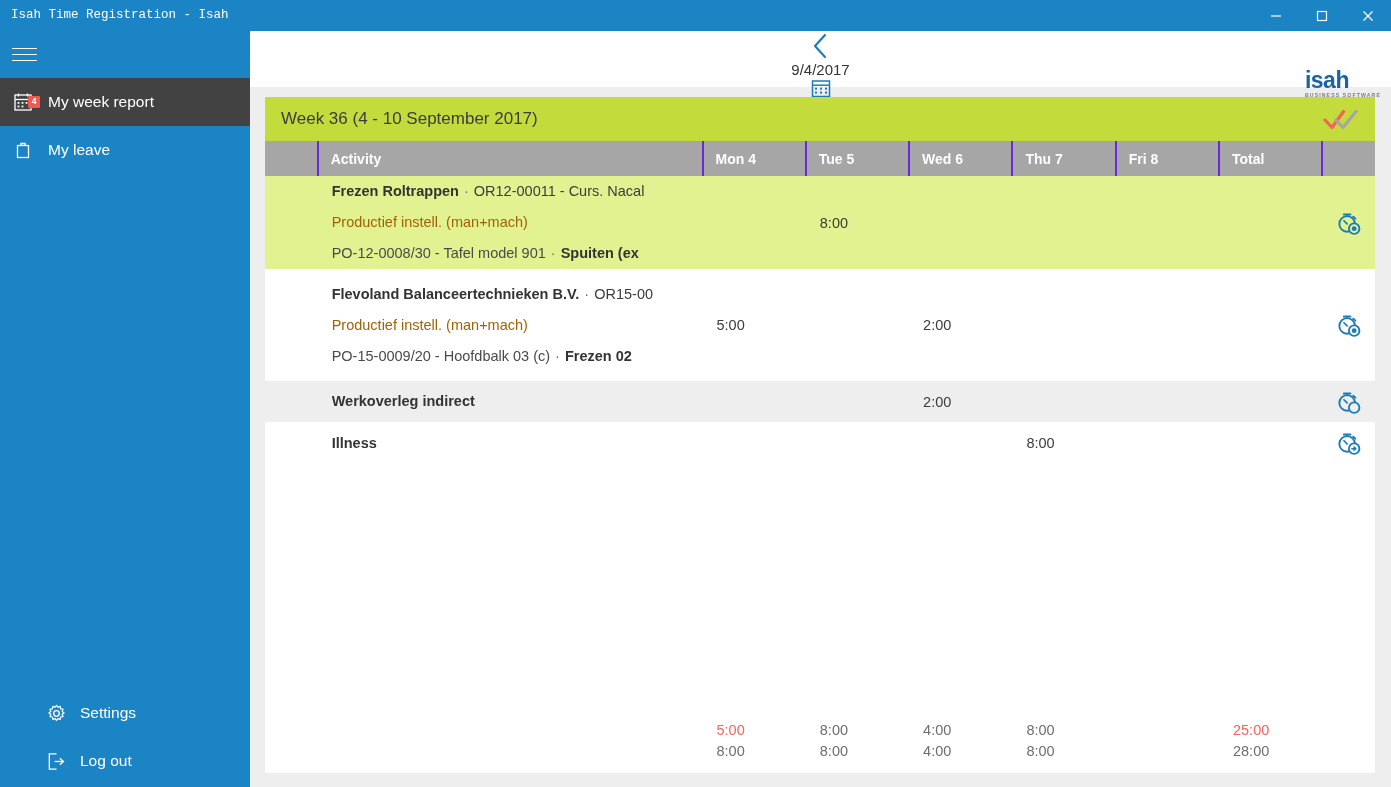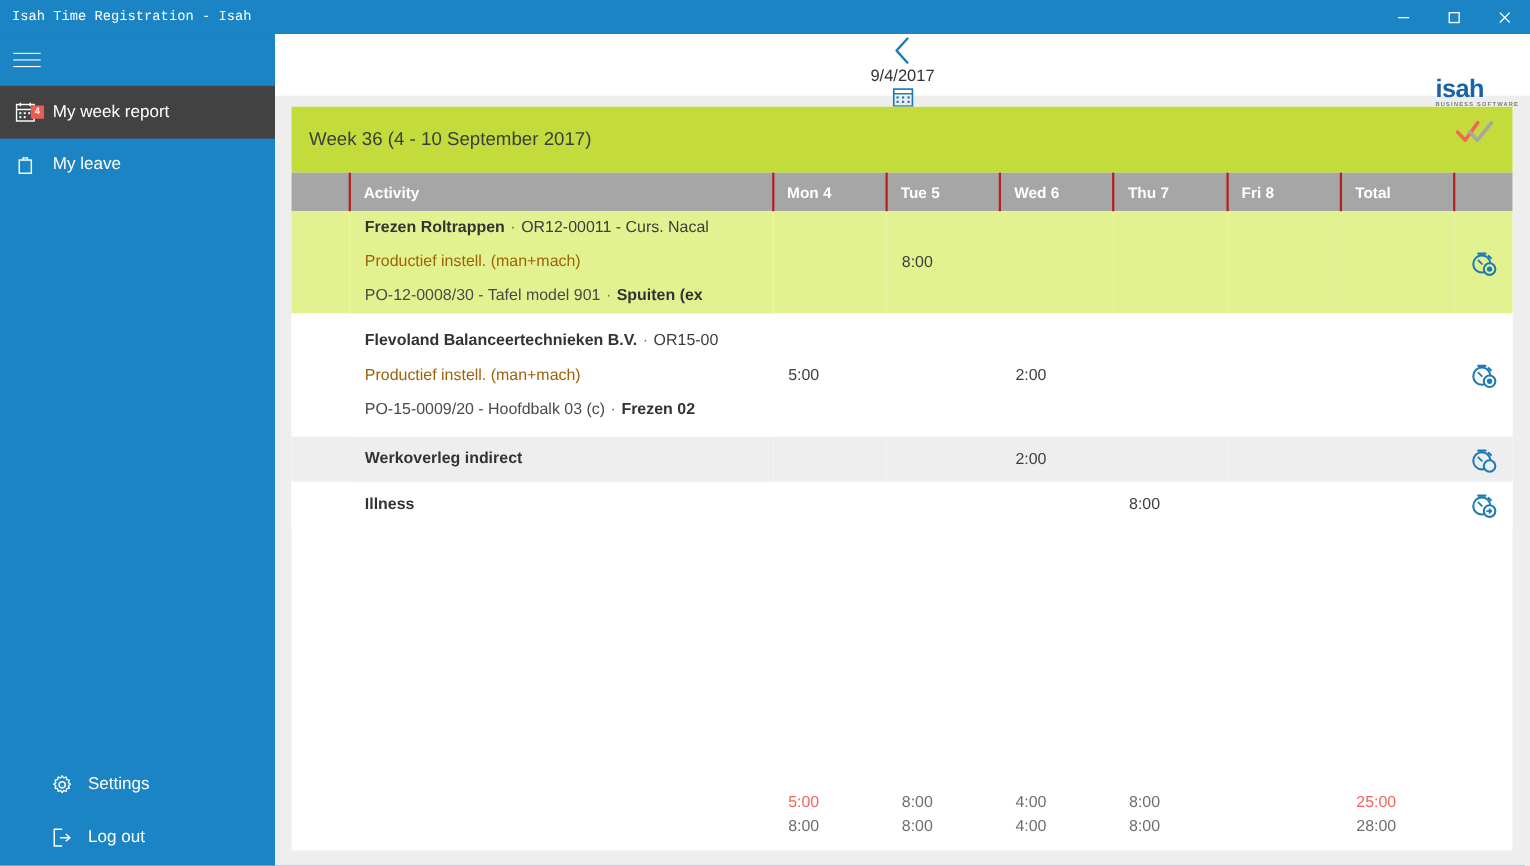--- a/index.html
+++ b/index.html
@@ -97,37 +97,37 @@
     font-size: 5.2px; color: #7a7a7a; letter-spacing: 1.1px;
     margin-top: 1px; font-weight: bold;
   }
 
   
   #card {
     position: absolute; left: 15px; top: 66px;
     width: 1110px; height: 676px; background: #ffffff;
   }
   #weekheader {
-    position: relative; width: 1110px; height: 60px;
+    position: relative; width: 1110px; height: 44px;
     background: #c3dc3c; display: flex; align-items: center;
   }
   #weekheader .wtitle {
     font-size: 17px; color: #3c3c3c; margin-left: 16px; white-space: nowrap;
   }
   #weekheader .wcheck { position: absolute; right: 16px; top: 10px; }
 
   
   #tablewrap { position: relative; width: 1110px; }
   table.grid {
     width: 1110px; border-collapse: collapse; table-layout: fixed;
   }
   table.grid th {
     background: #a6a6a6; color: #ffffff; font-size: 14px;
     font-weight: bold; height: 35px; text-align: left;
-    border-right: 2px solid #b91c1c; padding: 0 12px; vertical-align: middle;
+    border-right: 2px solid #6d28d9; padding: 0 12px; vertical-align: middle;
   }
   table.grid th.last { border-right: none; }
   col.c-mark { width: 52px; }
   col.c-act  { width: 380px; }
   col.c-day  { width: 102px; }
   col.c-tot  { width: 102px; }
   col.c-act2 { width: 52px; }
 
   td.mark { width: 52px; }
   td.act {

